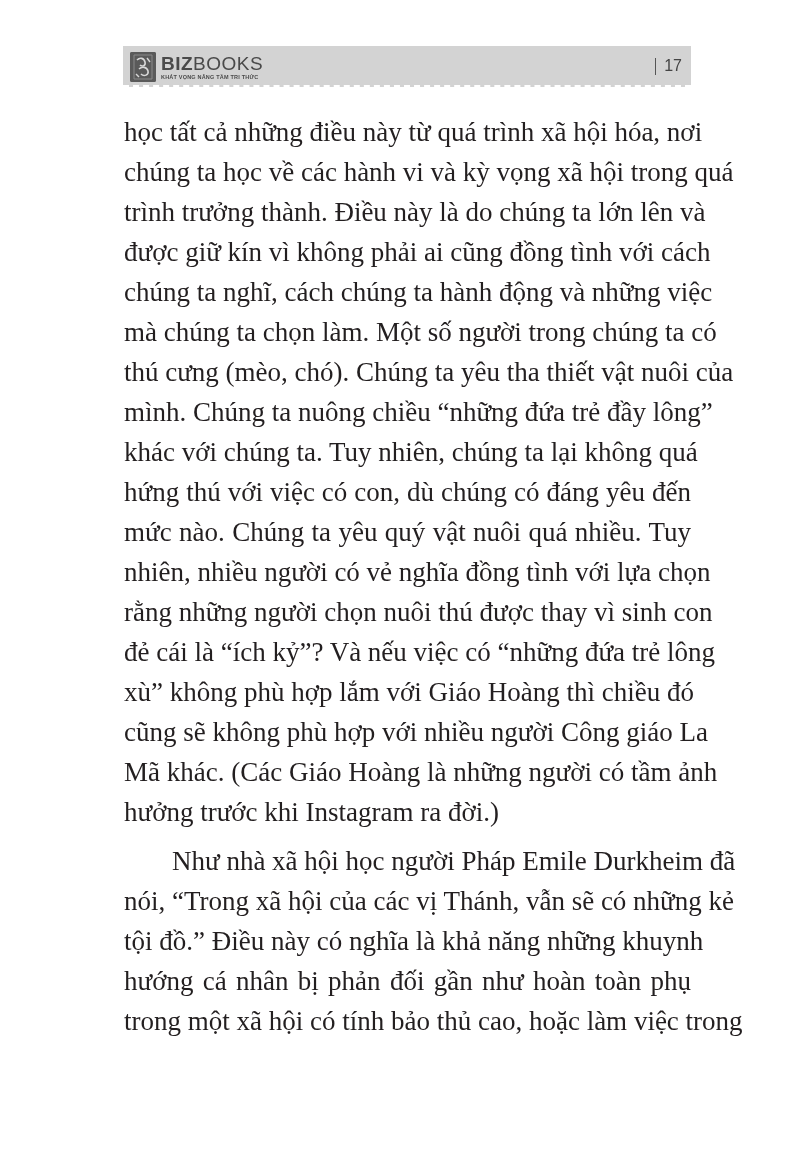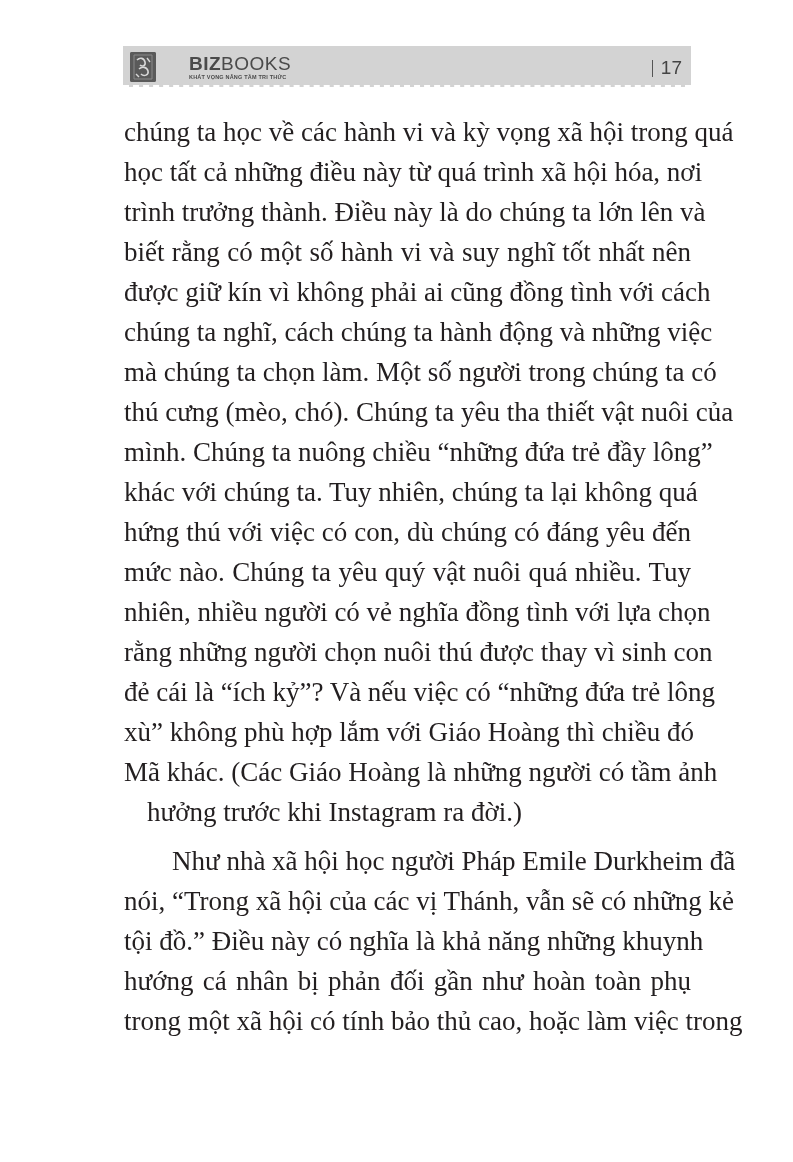--- a/index.html
+++ b/index.html
@@ -25,21 +25,20 @@
       border-bottom: 2px dashed #ffffff;
       box-sizing: border-box;
     }
     .logo {
       position: absolute;
       left: 7px;
       top: 5px;
       height: 32px;
       display: flex;
       align-items: center;
-      gap: 28px;
     }
     .logo-mark {
       width: 26px;
       height: 30px;
       background: #5a5a5a;
       border-radius: 2px;
       position: relative;
       overflow: hidden;
     }
     .logo-mark svg { display: block; }
@@ -66,21 +65,21 @@
       color: #4a4a4a;
       letter-spacing: 0.2px;
       margin-top: 2px;
       white-space: nowrap;
     }
     .page-number {
       position: absolute;
       right: 9px;
       top: 11px;
       font-family: "Liberation Sans", "DejaVu Sans", sans-serif;
-      font-size: 19px;
+      font-size: 16px;
       color: #444444;
       display: flex;
       align-items: center;
     }
     .page-number .sep {
       display: inline-block;
       width: 1px;
       height: 17px;
       background: #555555;
       margin-right: 8px;
@@ -96,21 +95,20 @@
     }
     .line {
       display: block;
       height: 40px;
       white-space: nowrap;
       text-align-last: justify;
       text-align: justify;
     }
     .line.last {
       text-align-last: left;
-      margin-left: 23px;
     }
     .line.indent {
       padding-left: 48px;
     }
     .para-gap {
       height: 9px;
     }
   </style>
 </head>
 <body>
@@ -133,36 +131,36 @@
     </div>
   </div>
   <div class="page-number">
     <span class="sep"></span>
     <span>17</span>
   </div>
 </div>
 
 <div class="body-text">
   <div class="paragraph">
+    <span class="line">học tất cả những điều này từ quá trình xã hội hóa, nơi</span>
     <span class="line">chúng ta học về các hành vi và kỳ vọng xã hội trong quá</span>
-    <span class="line">học tất cả những điều này từ quá trình xã hội hóa, nơi</span>
     <span class="line">trình trưởng thành. Điều này là do chúng ta lớn lên và</span>
-    <span class="line">biết rằng có một số hành vi và suy nghĩ tốt nhất nên</span>
     <span class="line">được giữ kín vì không phải ai cũng đồng tình với cách</span>
     <span class="line">chúng ta nghĩ, cách chúng ta hành động và những việc</span>
     <span class="line">mà chúng ta chọn làm. Một số người trong chúng ta có</span>
     <span class="line">thú cưng (mèo, chó). Chúng ta yêu tha thiết vật nuôi của</span>
     <span class="line">mình. Chúng ta nuông chiều “những đứa trẻ đầy lông”</span>
     <span class="line">khác với chúng ta. Tuy nhiên, chúng ta lại không quá</span>
     <span class="line">hứng thú với việc có con, dù chúng có đáng yêu đến</span>
     <span class="line">mức nào. Chúng ta yêu quý vật nuôi quá nhiều. Tuy</span>
     <span class="line">nhiên, nhiều người có vẻ nghĩa đồng tình với lựa chọn</span>
     <span class="line">rằng những người chọn nuôi thú được thay vì sinh con</span>
     <span class="line">đẻ cái là “ích kỷ”? Và nếu việc có “những đứa trẻ lông</span>
     <span class="line">xù” không phù hợp lắm với Giáo Hoàng thì chiều đó</span>
+    <span class="line">cũng sẽ không phù hợp với nhiều người Công giáo La</span>
     <span class="line">Mã khác. (Các Giáo Hoàng là những người có tầm ảnh</span>
     <span class="line last">hưởng trước khi Instagram ra đời.)</span>
   </div>
   <div class="para-gap"></div>
   <div class="paragraph">
     <span class="line indent">Như nhà xã hội học người Pháp Emile Durkheim đã</span>
     <span class="line">nói, “Trong xã hội của các vị Thánh, vẫn sẽ có những kẻ</span>
     <span class="line">tội đồ.” Điều này có nghĩa là khả năng những khuynh</span>
     <span class="line">hướng cá nhân bị phản đối gần như hoàn toàn phụ</span>
     <span class="line">trong một xã hội có tính bảo thủ cao, hoặc làm việc trong</span>

